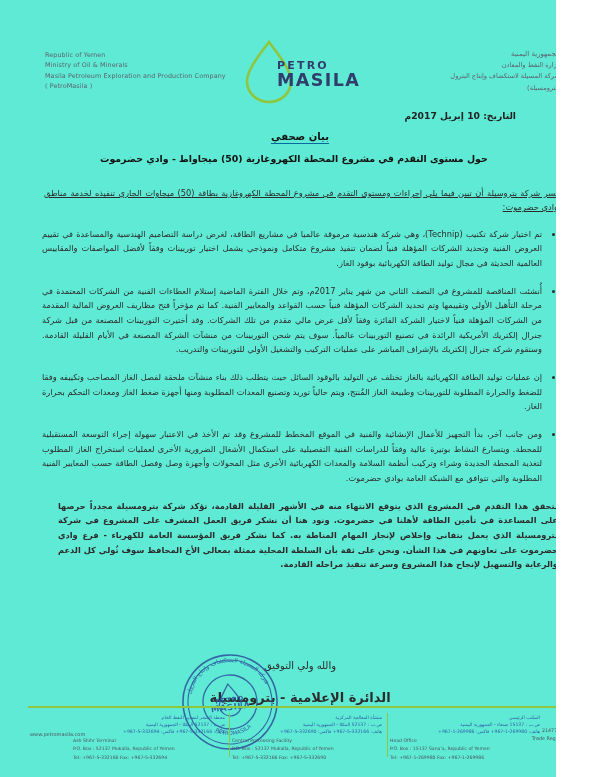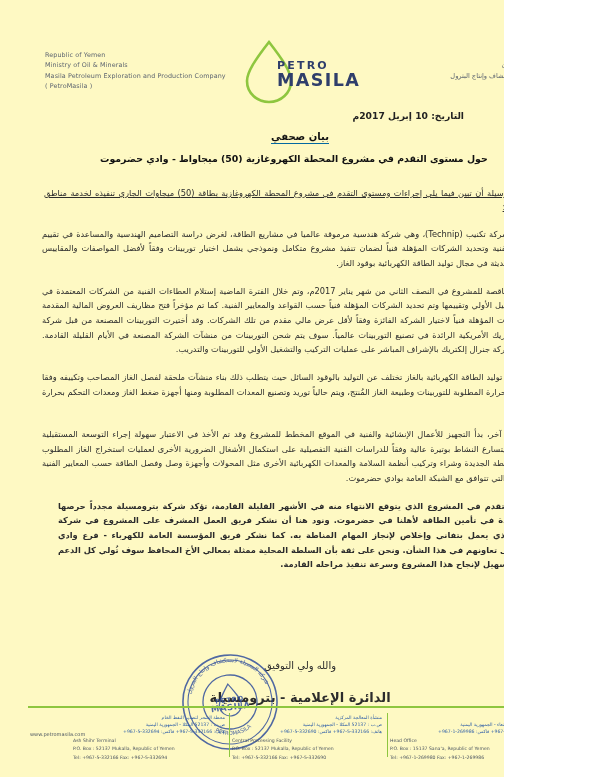--- a/index.html
+++ b/index.html
@@ -2,23 +2,23 @@
 <html lang="ar"><head>
 <meta charset="utf-8">
 <style>
   html, body {
     margin: 0;
     padding: 0;
     background: #ffffff;
   }
   .page {
     position: relative;
-    width: 504px;
+    width: 556px;
     height: 777px;
-    background: #fef9c3;
+    background: #5eead4;
     overflow: hidden;
     font-family: "DejaVu Sans", "Liberation Sans", sans-serif;
     color: #2b2b2b;
   }
 
   
   .header {
     position: absolute;
     top: 36px;
     left: 0;

